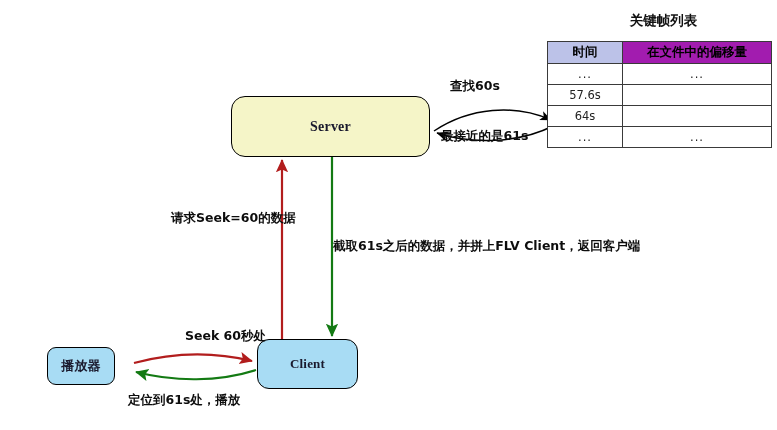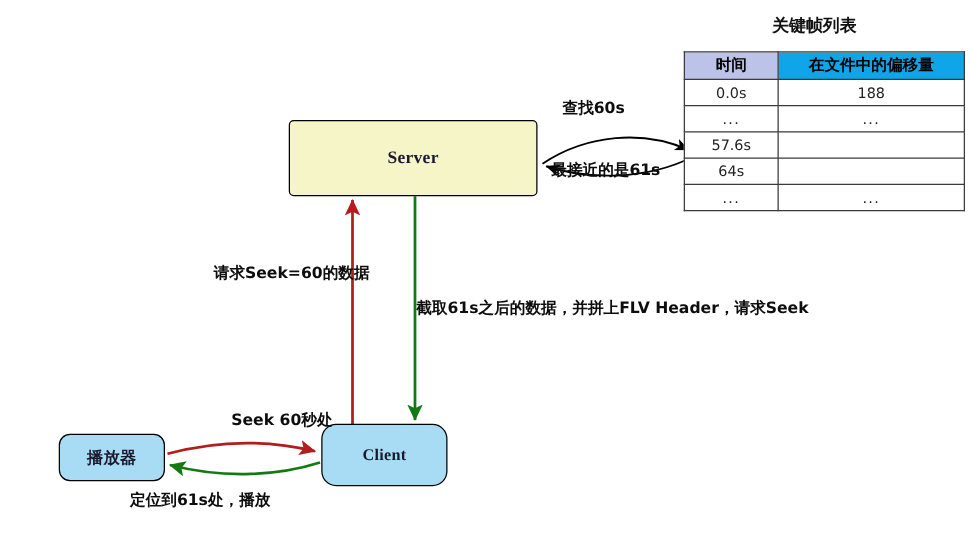--- a/index.html
+++ b/index.html
@@ -27,31 +27,31 @@
     justify-content: center;
     font-weight: bold;
     color: #1a1a2e;
     letter-spacing: 0.2px;
   }
   .node-server {
     left: 231px; top: 96px;
     width: 199px; height: 61px;
     background: #f5f5c8;
     font-size: 14px;
-    border-radius: 4px;
+    border-radius: 14px;
   }
   .node-client {
     left: 257px; top: 339px;
     width: 101px; height: 50px;
     background: #a8dcf4;
     font-size: 13px;
   }
   .node-player {
     left: 47px; top: 347px;
-    width: 85px; height: 38px;
+    width: 68px; height: 38px;
     background: #a8dcf4;
     font-size: 13px;
     font-family: "DejaVu Sans", "Liberation Sans", sans-serif;
     border-radius: 9px;
   }
 
   
   #arrows {
     position: absolute;
     left: 0; top: 0;
@@ -68,26 +68,26 @@
     white-space: nowrap;
     font-size: 12px;
     line-height: 1;
     text-align: right;
   }
   .lbl-find60       { left: 450px; top: 80px;  font-size: 12.5px; }
   .lbl-nearest61    { left: 441px; top: 130px; font-size: 12.5px; }
   .lbl-reqseek      { left: 171px; top: 212px; font-size: 12.5px; }
   .lbl-cutflv       { left: 333px; top: 240px; font-size: 12.5px; }
   .lbl-seek60       { left: 144px; top: 330px; font-size: 12.5px; margin-left: 41px; }
-  .lbl-seekto61     { left: 104px; top: 394px; font-size: 12.5px; }
+  .lbl-seekto61     { left: 128px; top: 394px; font-size: 12.5px; }
 
   
   #kf-title {
     position: absolute;
-    left: 539px; top: 12px;
+    left: 551px; top: 12px;
     width: 225px;
     text-align: center;
     font-family: "DejaVu Sans", "Liberation Sans", sans-serif;
     font-weight: bold;
     font-size: 13.5px;
     color: #111111;
   }
   #kf-table {
     position: absolute;
     left: 547px; top: 41px;
@@ -170,45 +170,41 @@
   <div class="node node-player" style="background: rgb(168, 220, 244);">
     <span>播放器</span>
   </div>
 
   <div class="lbl lbl-find60">查找60s</div>
 
   <div class="lbl lbl-nearest61">最接近的是61s</div>
 
   <div class="lbl lbl-reqseek">请求Seek=60的数据</div>
 
-  <div class="lbl lbl-cutflv">截取61s之后的数据，并拼上FLV Header，请求Seek</div>
+  <div class="lbl lbl-cutflv">截取61s之后的数据，并拼上FLV Client，返回客户端</div>
 
   <div class="lbl lbl-seek60">Seek 60秒处</div>
 
   <div class="lbl lbl-seekto61">定位到61s处，播放</div>
 
   <div id="kf-title">关键帧列表</div>
 
   <table id="kf-table">
     <colgroup>
       <col class="c-time">
       <col class="c-offset">
     </colgroup>
     <thead>
       <tr>
         <th style="background: rgb(188, 194, 232);">时间</th>
-        <th style="background: #0ea5e9;">在文件中的偏移量</th>
+        <th style="background: #a21caf;">在文件中的偏移量</th>
       </tr>
     </thead>
     <tbody id="kf-body">
         <tr>
-          <td>0.0s</td>
-          <td>188</td>
-        </tr>
-        <tr>
           <td class="dots">...</td>
           <td class="dots">...</td>
         </tr>
         <tr>
           <td>57.6s</td>
           <td></td>
         </tr>
         <tr>
           <td>64s</td>
           <td></td>

